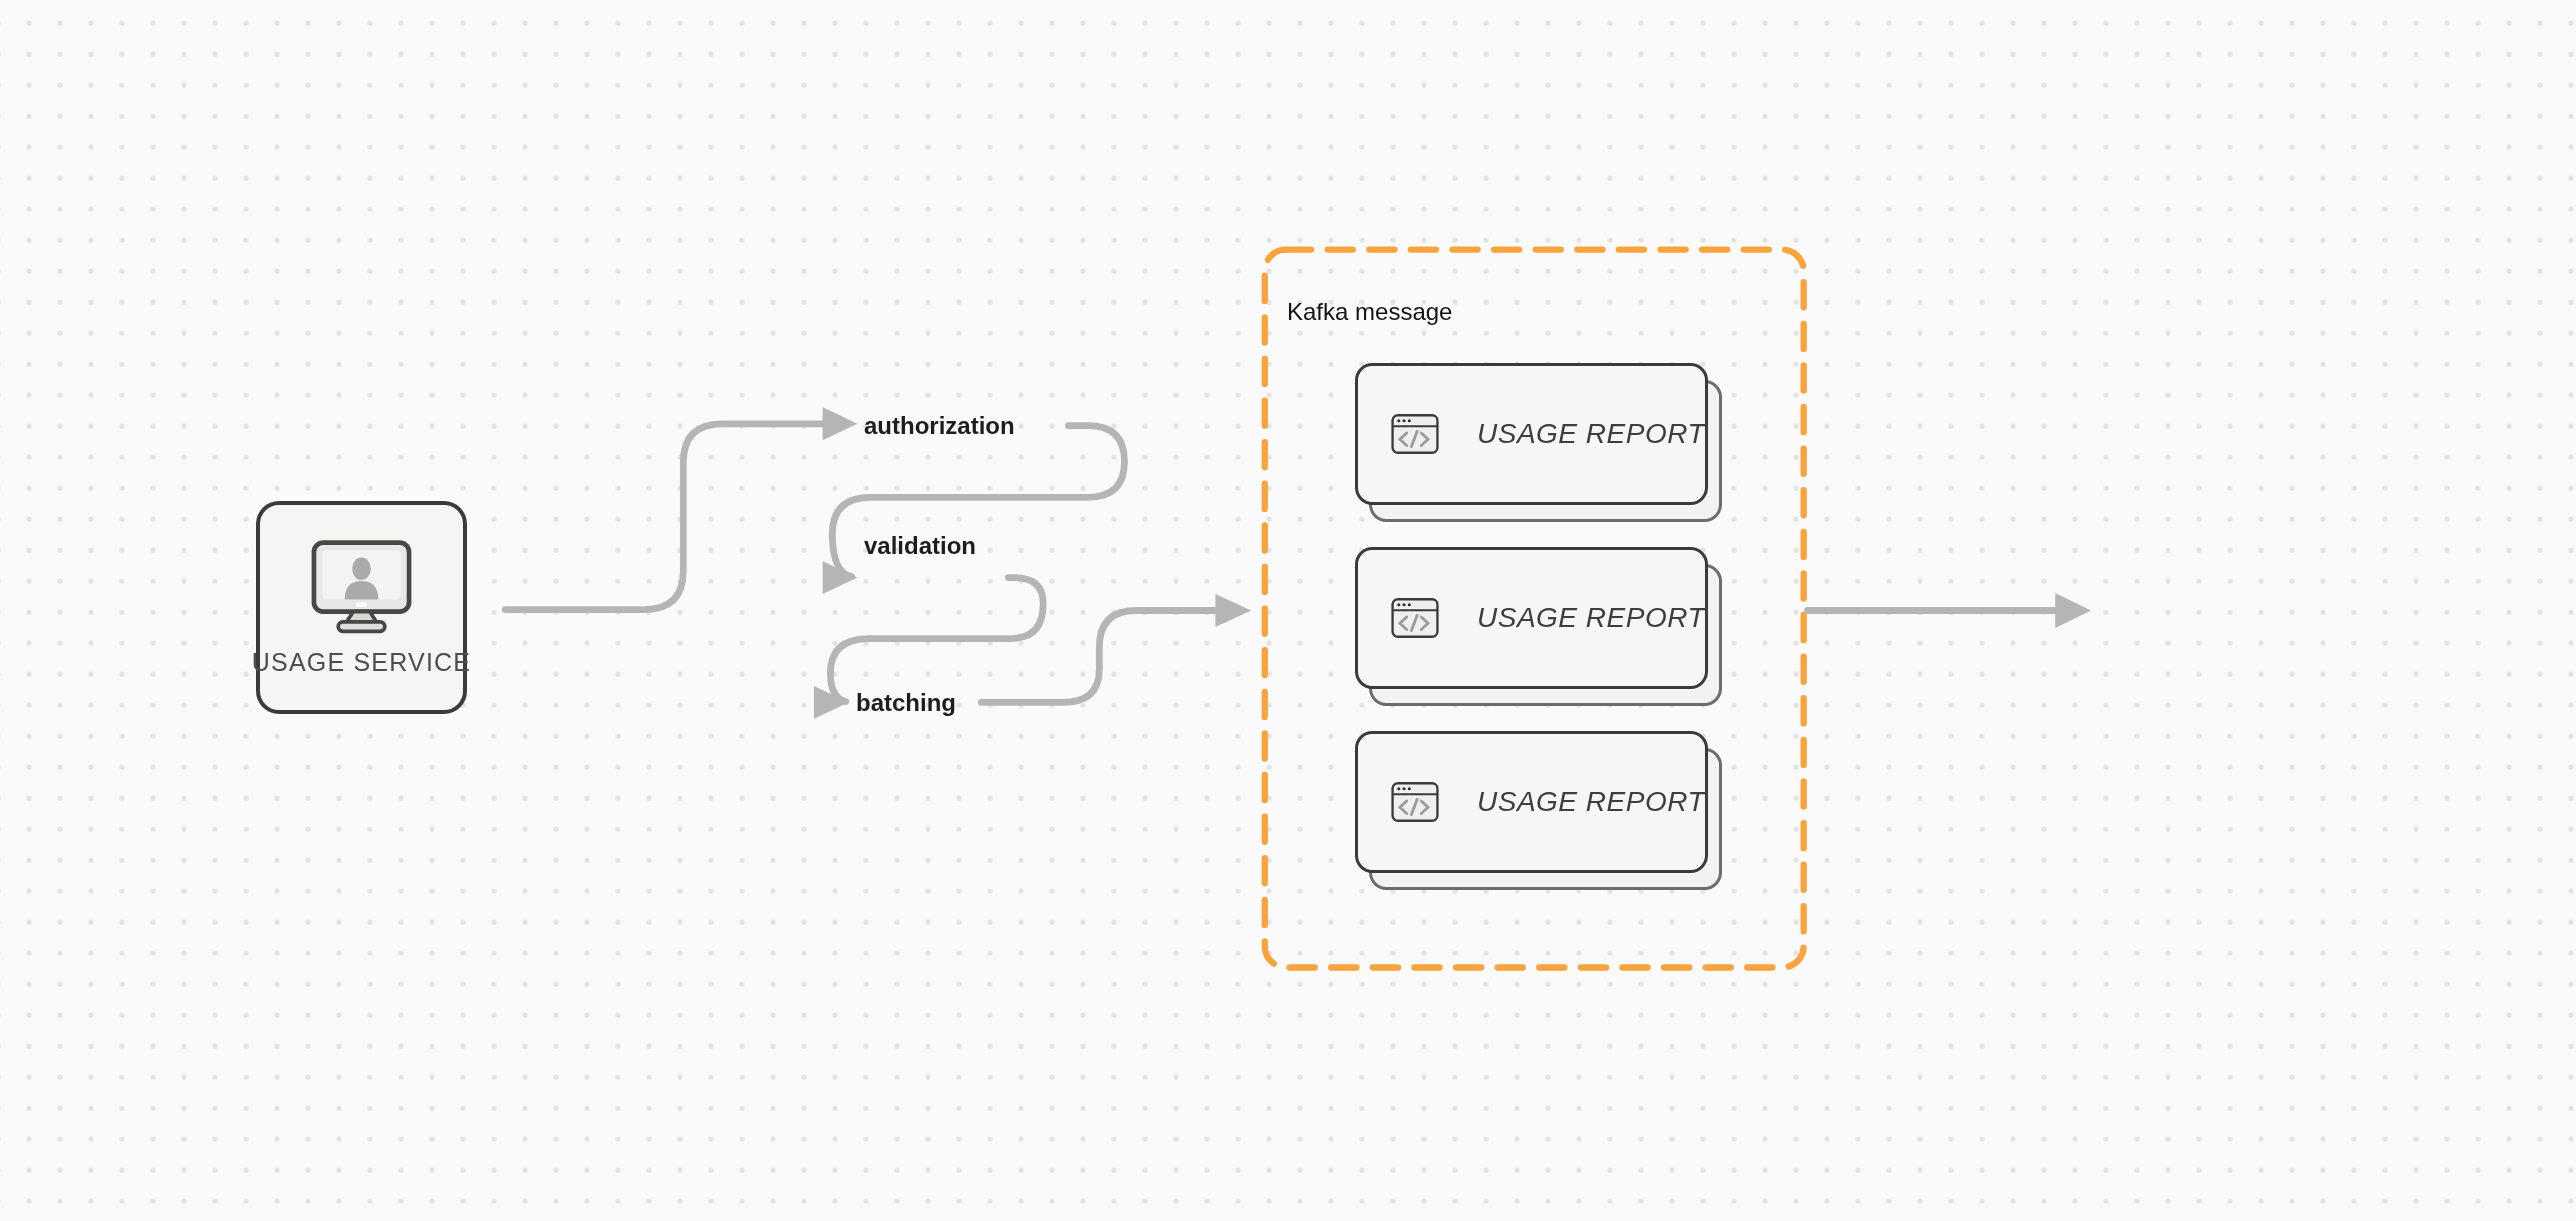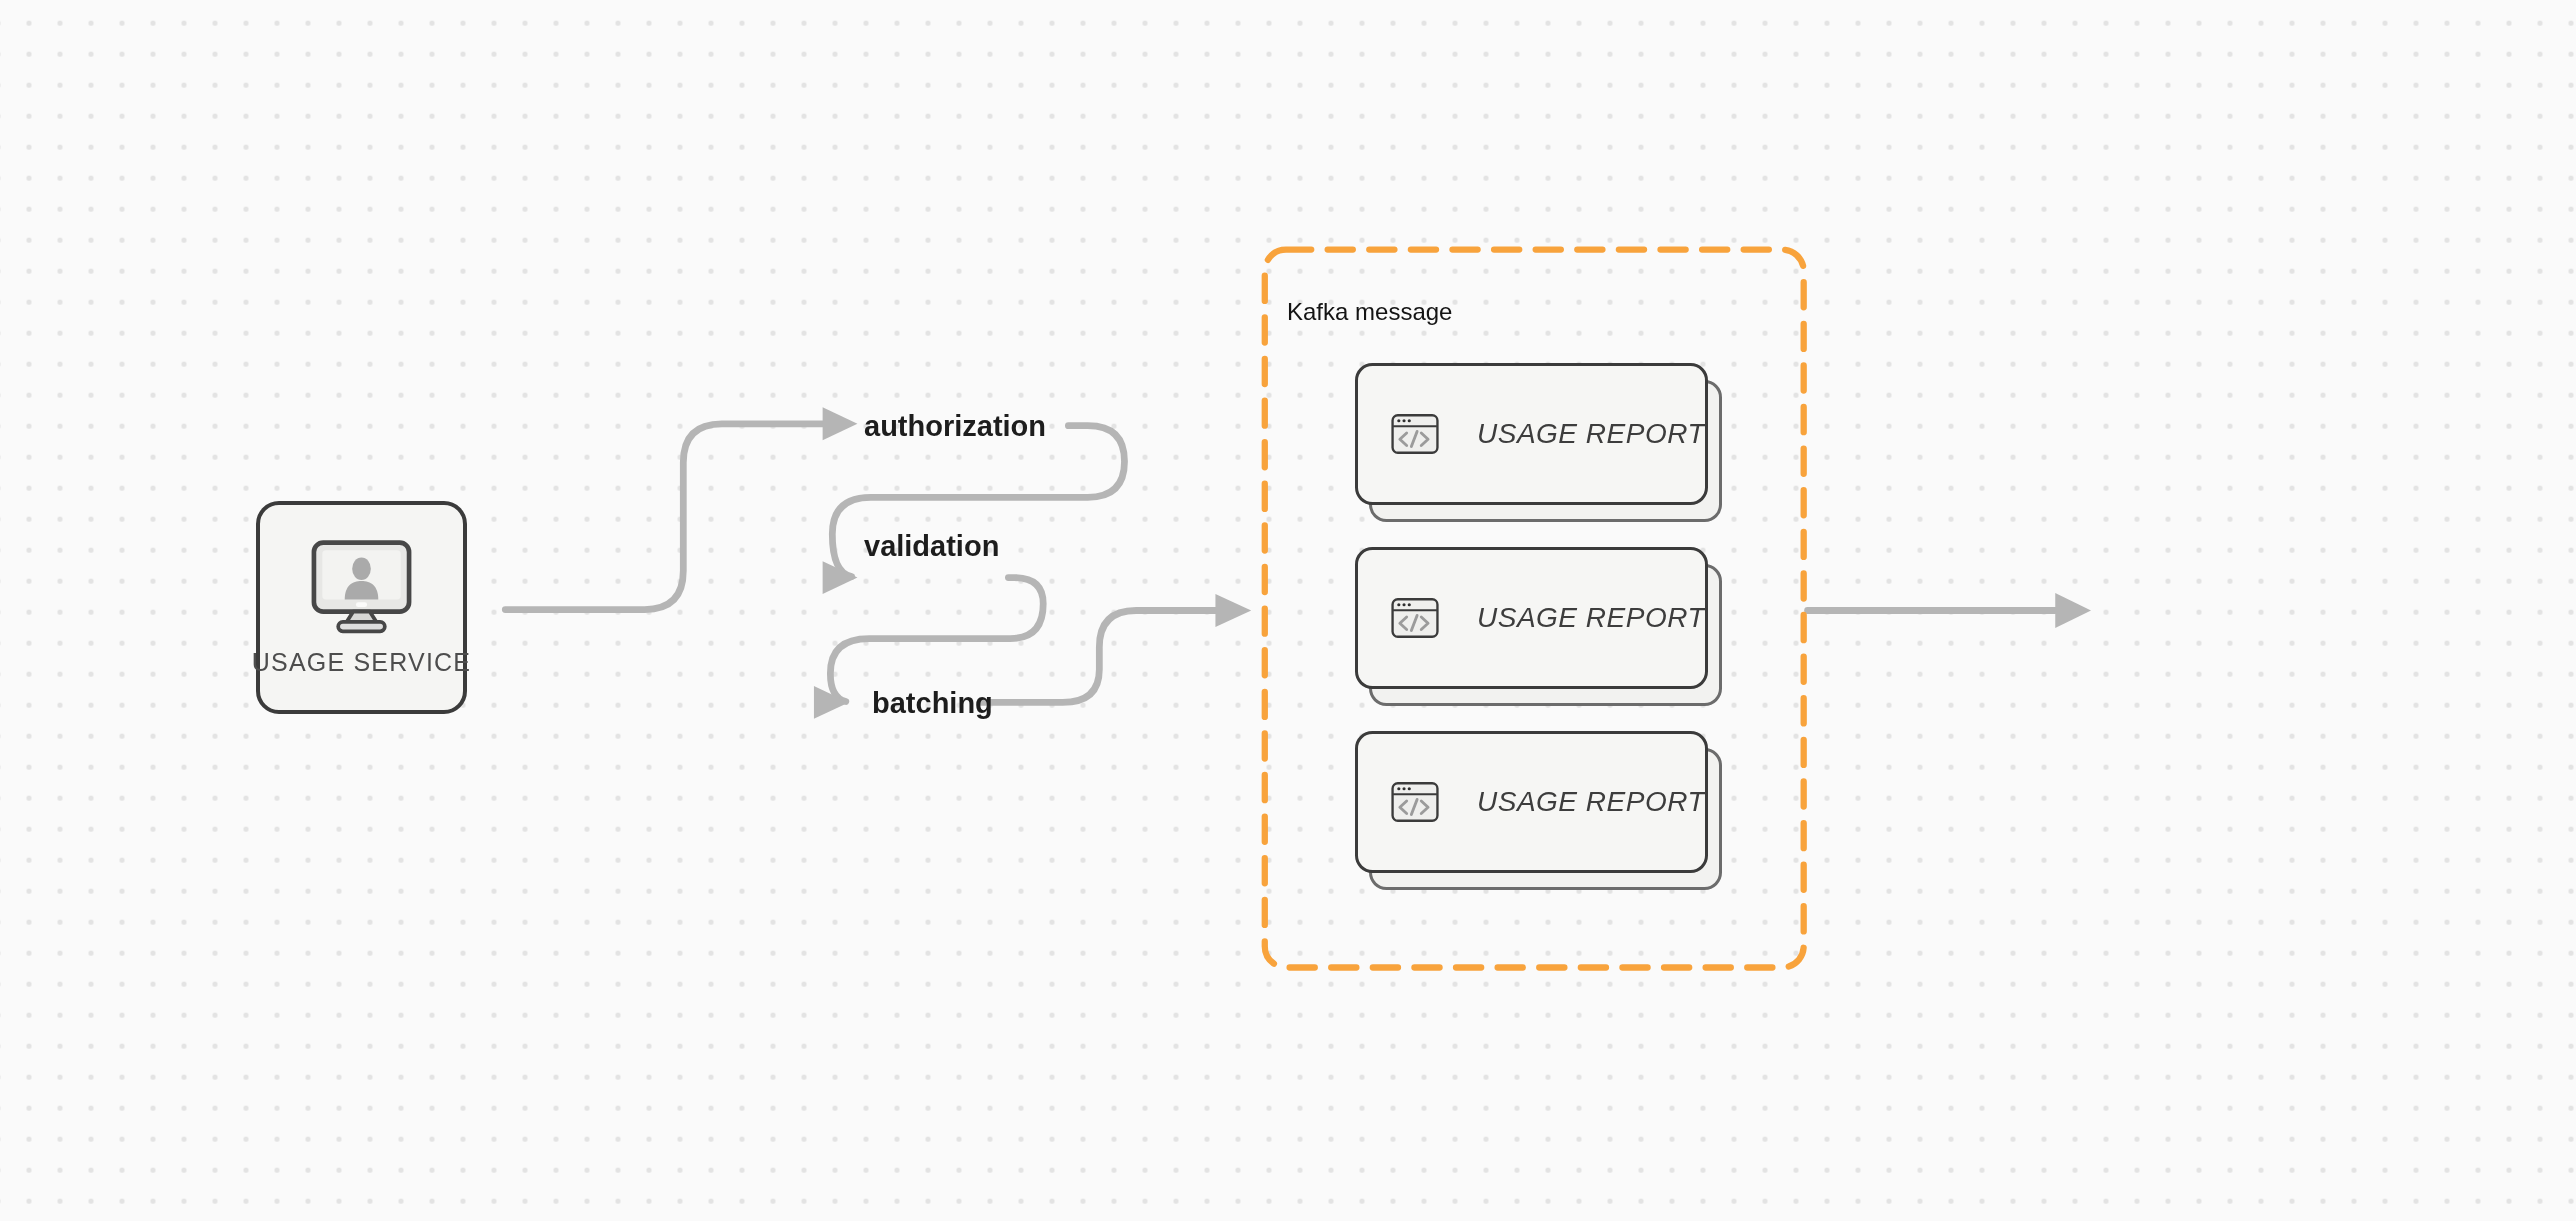--- a/index.html
+++ b/index.html
@@ -39,21 +39,21 @@
   }
   .node-label {
     color: #4d4d4d; font-size: 25px; letter-spacing: 1.2px;
     white-space: nowrap;
   }
   .kafka-label {
     color: #4f4f4f; font-size: 29px; letter-spacing: 2.9px;
   }
   .flow-label {
     position: absolute; transform: translateY(-50%);
-    font-size: 29px; font-weight: 600; color: #1d1d1d;
+    font-size: 24px; font-weight: 600; color: #1d1d1d;
     white-space: nowrap; z-index: 2;
   }
   .group-title {
     position: absolute; left: 1287px; top: 312px; transform: translateY(-50%);
     font-size: 24px; font-weight: 500; color: #141414;
     white-space: nowrap; z-index: 2;
   }
   .report-card {
     position: absolute; left: 1355px; width: 353px; height: 142px;
     z-index: 2;
@@ -74,21 +74,21 @@
   }
   .report-label {
     font-size: 28px; font-style: italic; color: #3d3d3d;
     letter-spacing: 0.5px; white-space: nowrap;
   }
   .card-1 { top: 363px; }
   .card-2 { top: 547px; }
   .card-3 { top: 731px; }
   .lbl-authorization { left: 864px; top: 426px; }
   .lbl-validation   { left: 864px; top: 546px; }
-  .lbl-batching     { left: 856px; top: 703px; margin-left: 16px; }
+  .lbl-batching     { left: 856px; top: 703px; }
 </style>
 </head>
 <body>
 
 <div class="canvas">
 
   <svg class="connector-layer" viewBox="0 0 2662 1262" fill="none">
 
     <path d="M 522 630 H 666 Q 706 630 706 590 V 478 Q 706 438 746 438 H 850" stroke="#b5b5b5" stroke-width="7" stroke-linecap="round"></path>
     <polygon points="850,421 886,438 850,455" fill="#b5b5b5"></polygon>

